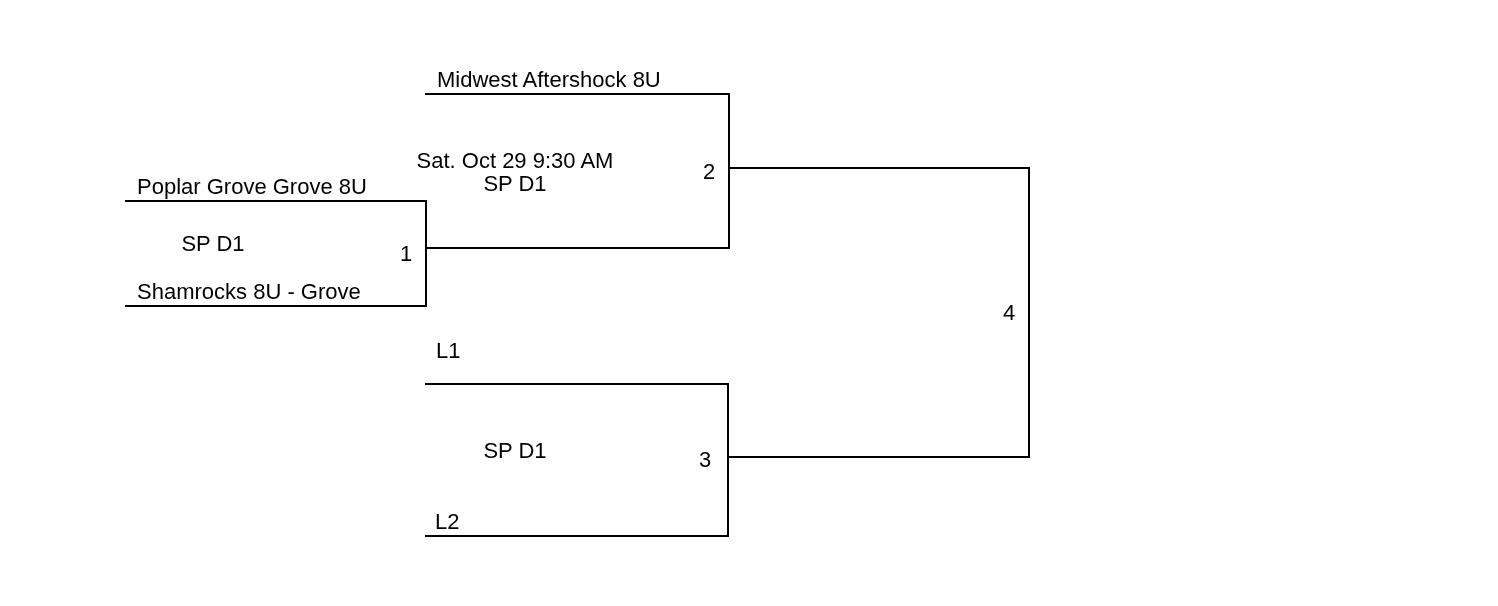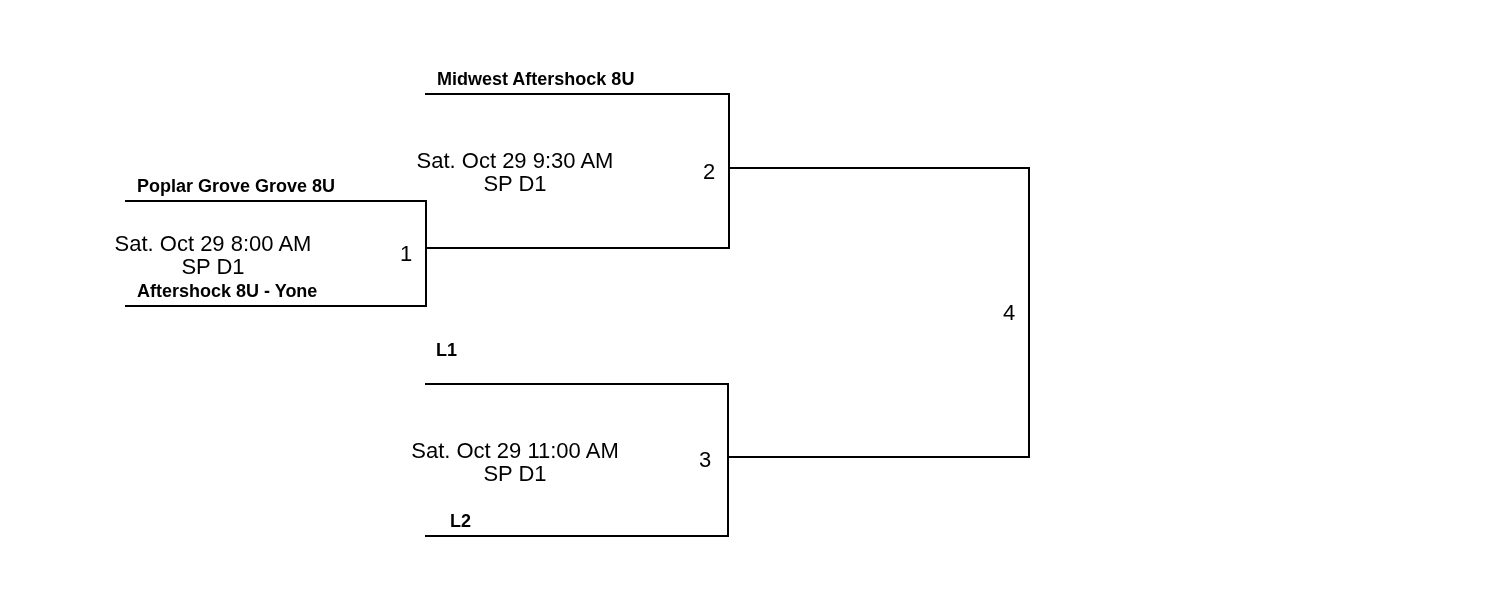--- a/index.html
+++ b/index.html
@@ -21,23 +21,23 @@
     height: 2px;
     background: #000000;
   }
   .vline {
     position: absolute;
     width: 2px;
     background: #000000;
   }
   .team-label {
     position: absolute;
-    font-size: 18px;
+    font-size: 22px;
     line-height: 23px;
-    font-weight: bold;
+    font-weight: normal;
     white-space: nowrap;
   }
   .game-info {
     position: absolute;
     width: 320px;
     text-align: center;
     font-size: 22px;
     line-height: 23px;
     white-space: nowrap;
   }
@@ -49,27 +49,26 @@
   }
 </style>
 </head>
 <body>
 
 <div class="bracket">
 
   <div class="team-label" style="left:137px; top:175px">Poplar Grove Grove 8U</div>
   <div class="hline" style="left:125px; top:200px; width:302px"></div>
 
-  <div class="team-label" style="left:137px; top:280px">Aftershock 8U - Yone</div>
+  <div class="team-label" style="left:137px; top:280px">Shamrocks 8U - Grove</div>
   <div class="hline" style="left:125px; top:305px; width:302px"></div>
 
   <div class="vline" style="left:425px; top:200px; height:107px"></div>
 
   <div class="game-info" style="left:53px; top:232px">
-    <div>Sat. Oct 29 8:00 AM</div>
     <div>SP D1</div>
   </div>
   <div class="game-num" style="left:400px; top:242px">1</div>
 
   <div class="hline" style="left:425px; top:247px; width:305px"></div>
 
   <div class="team-label" style="left:437px; top:68px">Midwest Aftershock 8U</div>
   <div class="hline" style="left:425px; top:93px; width:305px"></div>
 
   <div class="vline" style="left:728px; top:93px; height:156px"></div>
@@ -78,27 +77,26 @@
     <div>Sat. Oct 29 9:30 AM</div>
     <div>SP D1</div>
   </div>
   <div class="game-num" style="left:703px; top:160px">2</div>
 
   <div class="hline" style="left:728px; top:167px; width:302px"></div>
 
   <div class="team-label" style="left:436px; top:339px">L1</div>
   <div class="hline" style="left:425px; top:383px; width:304px"></div>
 
-  <div class="team-label" style="left:450px; top:510px">L2</div>
+  <div class="team-label" style="left:435px; top:510px">L2</div>
   <div class="hline" style="left:425px; top:535px; width:304px"></div>
 
   <div class="vline" style="left:727px; top:383px; height:154px"></div>
 
   <div class="game-info" style="left:355px; top:439px">
-    <div>Sat. Oct 29 11:00 AM</div>
     <div>SP D1</div>
   </div>
   <div class="game-num" style="left:699px; top:448px">3</div>
 
   <div class="hline" style="left:727px; top:456px; width:303px"></div>
 
   <div class="vline" style="left:1028px; top:167px; height:291px"></div>
 
   <div class="game-num" style="left:1003px; top:301px">4</div>
 

